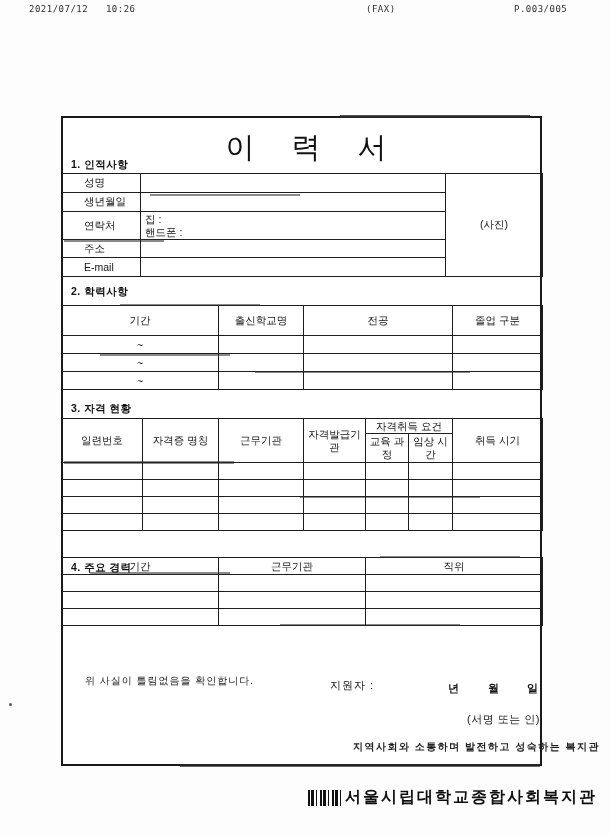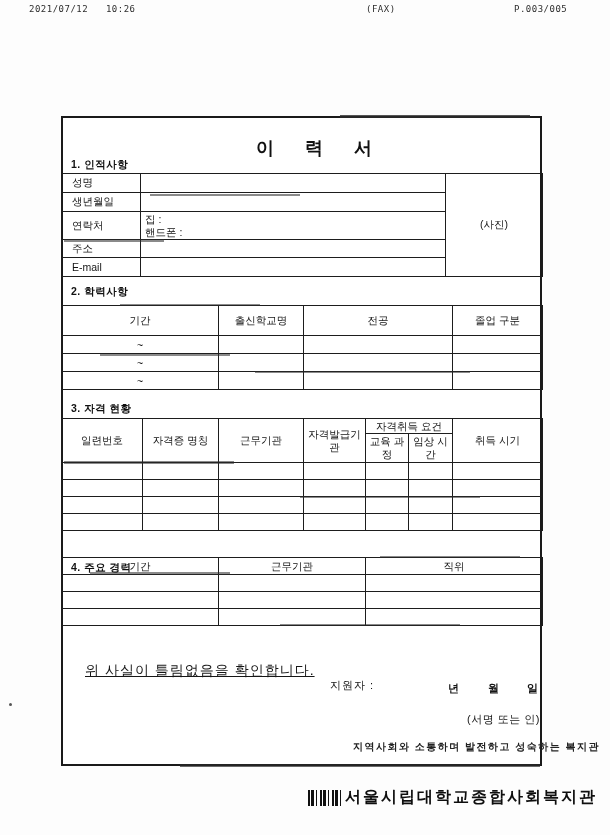--- a/index.html
+++ b/index.html
@@ -15,48 +15,48 @@
   }
   .fx-date{left:29px;}
   .fx-label{left:366px;}
   .fx-page{left:514px;}
   
   .document{
     position:absolute;left:61px;top:116px;width:481px;height:650px;
     border:2px solid #1a1a1a;box-sizing:border-box;background:#fff;
   }
   .doc-title{
-    position:absolute;left:0;top:2px;width:100%;margin:16px;text-align:center;
-    font-size:18px;font-weight:bold;letter-spacing:7px;white-space:pre;color:#111;
+    position:absolute;left:0;top:2px;width:100%;margin:8px;text-align:center;
+    font-size:29px;font-weight:normal;letter-spacing:7px;white-space:pre;color:#111;
   }
   .sec-heading{
     position:absolute;left:8px;font-size:10.5px;font-weight:bold;color:#111;
     letter-spacing:.5px;white-space:pre;
   }
   .sh-1{top:40px;} .sh-2{top:167px;} .sh-3{top:284px;} .sh-4{top:443px;}
   
   .tbl{
     position:absolute;left:-2px;border-collapse:collapse;table-layout:fixed;
     width:481px;font-size:10.5px;color:#141414;word-break:break-all;
   }
   .tbl td,.tbl th{
     border:1px solid #1d1d1d;padding:0 4px;font-weight:normal;
     overflow:hidden;vertical-align:middle;
   }
   .tbl th{text-align:center;padding:0 2px;line-height:13px;}
   .t-personal{top:55px;}
-  .t-personal td.lbl{padding-left:10px;text-align:left;}
+  .t-personal td.lbl{padding-left:22px;text-align:left;}
   .t-personal td.photo{text-align:center;}
   .t-personal .contact div{line-height:13px;}
   .t-edu{top:187px;}
   .t-qual{top:300px;}
   .t-career{top:439px;}
   .c{text-align:center;}
   
-  .statement{position:absolute;left:22px;top:544px;font-size:14px;letter-spacing:1px;white-space:pre;text-decoration:underline;}
+  .statement{position:absolute;left:22px;top:556px;font-size:10px;letter-spacing:1px;white-space:pre;}
   .date-label{position:absolute;top:563px;font-size:11px;font-weight:bold;}
   .dl-year{left:385px;} .dl-month{left:425px;} .dl-day{left:464px;}
   .applicant-label{position:absolute;left:267px;top:560px;font-size:11px;letter-spacing:1px;}
   .signature-note{position:absolute;left:404px;top:594px;font-size:11px;letter-spacing:.5px;}
   
   .footer-slogan{
     position:absolute;top:740px;left:347px;width:253px;font-size:10px;font-weight:bold;
     letter-spacing:1.5px;color:#222;white-space:nowrap;text-align:right;
   }
   .org-line{position:absolute;top:787px;left:308px;display:flex;align-items:center;gap:1px;}

